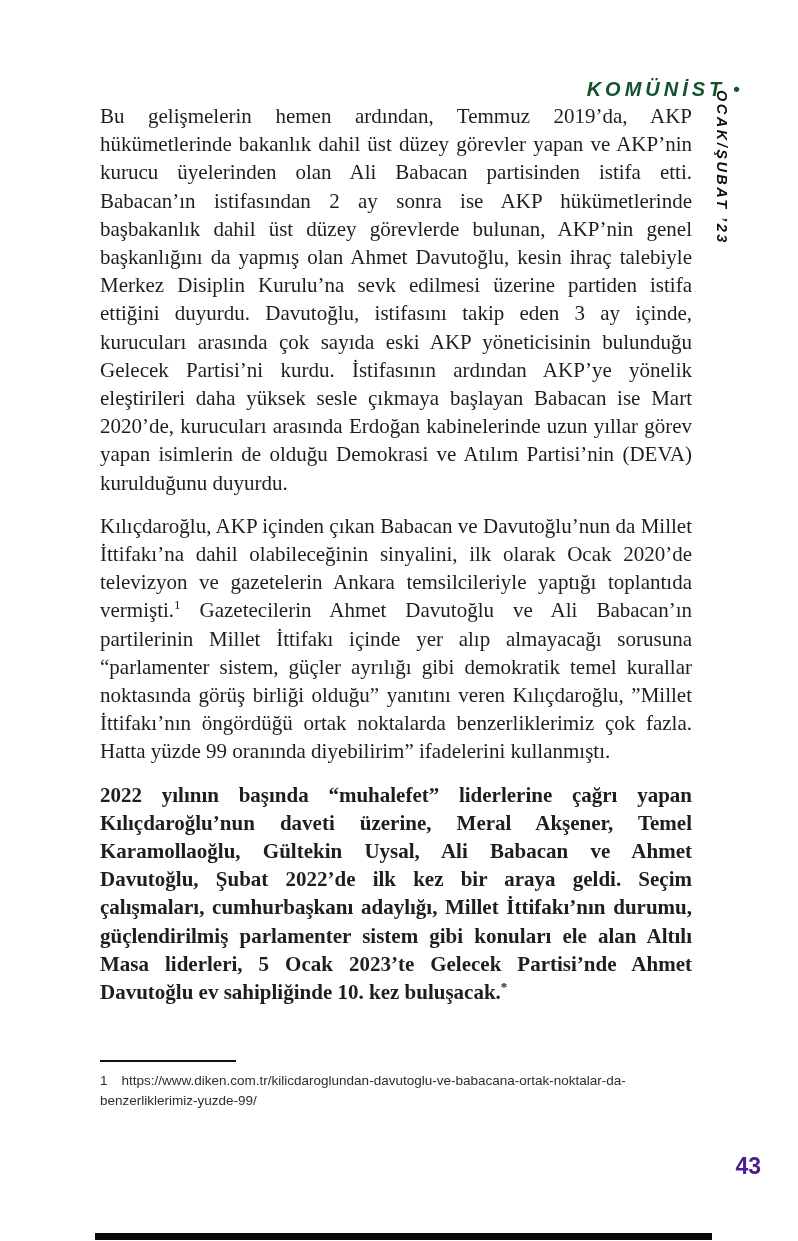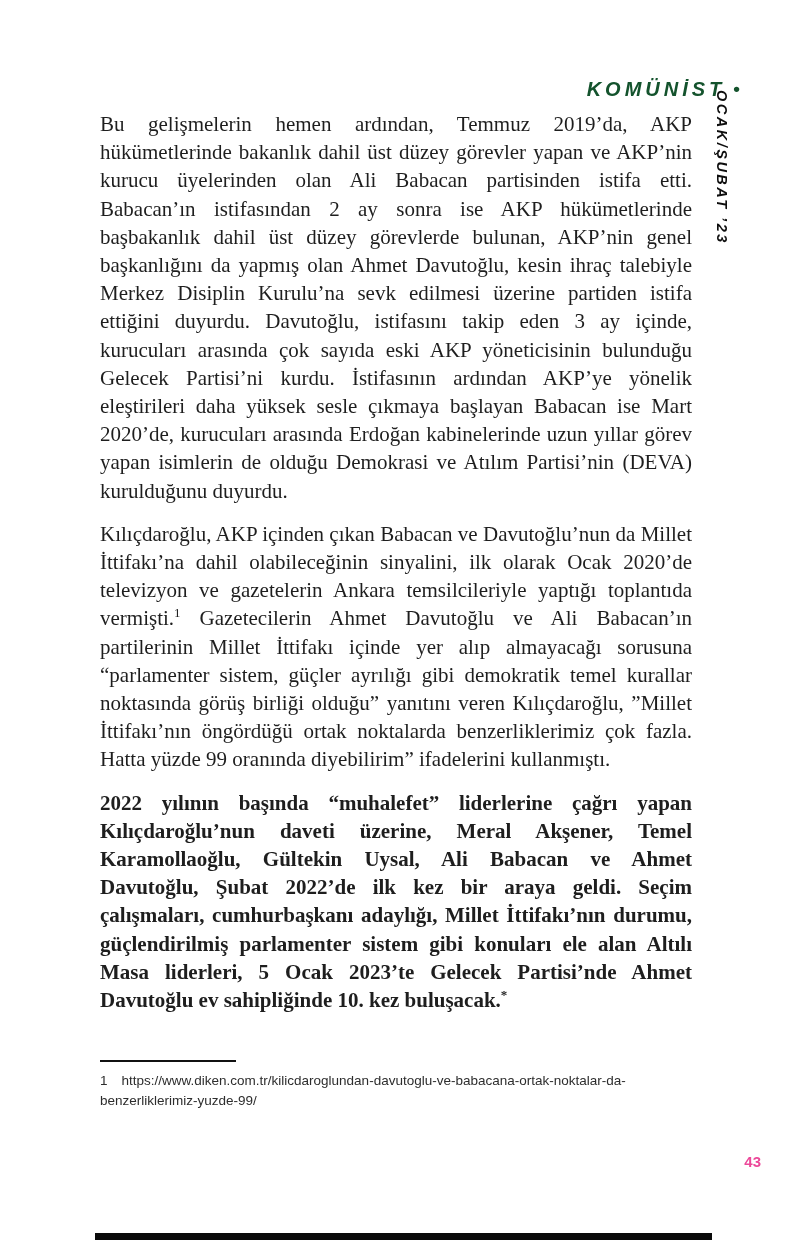--- a/index.html
+++ b/index.html
@@ -41,21 +41,21 @@
     white-space:nowrap;
   }
   
   .copy{
     position:absolute;
     top:98px;left:100px;
     width:592px;
     color:#1e1e1e;
   }
   .copy p{
-    margin:12px 0 15px 0;
+    margin:4px 0 15px 0;
     font-size:21px;
     line-height:28.2px;
     text-align:justify;
   }
   .copy p:last-child{margin-bottom:0;font-weight:bold;}
   sup.ref{
     font-size:62%;
     line-height:0;
     vertical-align:super;
   }
@@ -78,22 +78,22 @@
   .footnote-marker{
     display:inline-block;
     padding-right:14px;
   }
   
   .page-number{
     position:absolute;
     top:1153px;right:37px;
     font-family:"Liberation Sans", sans-serif;
     font-weight:700;
-    font-size:15px;
-    color:#ec4899;
+    font-size:23px;
+    color:#4c1d95;
   }
   
   .bottom-bar{
     position:absolute;
     top:1233px;left:95px;
     width:617px;height:7px;
     background:#0a0a0a;
   }
 </style>
 </head>

